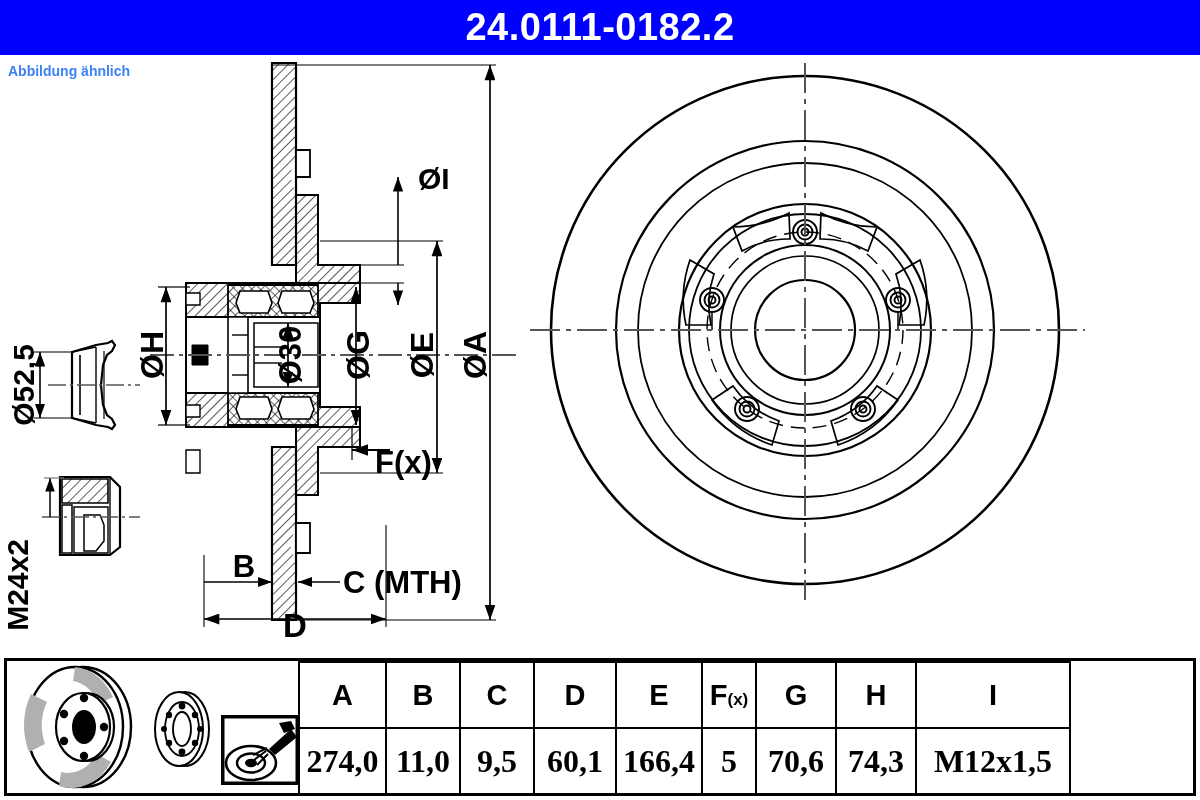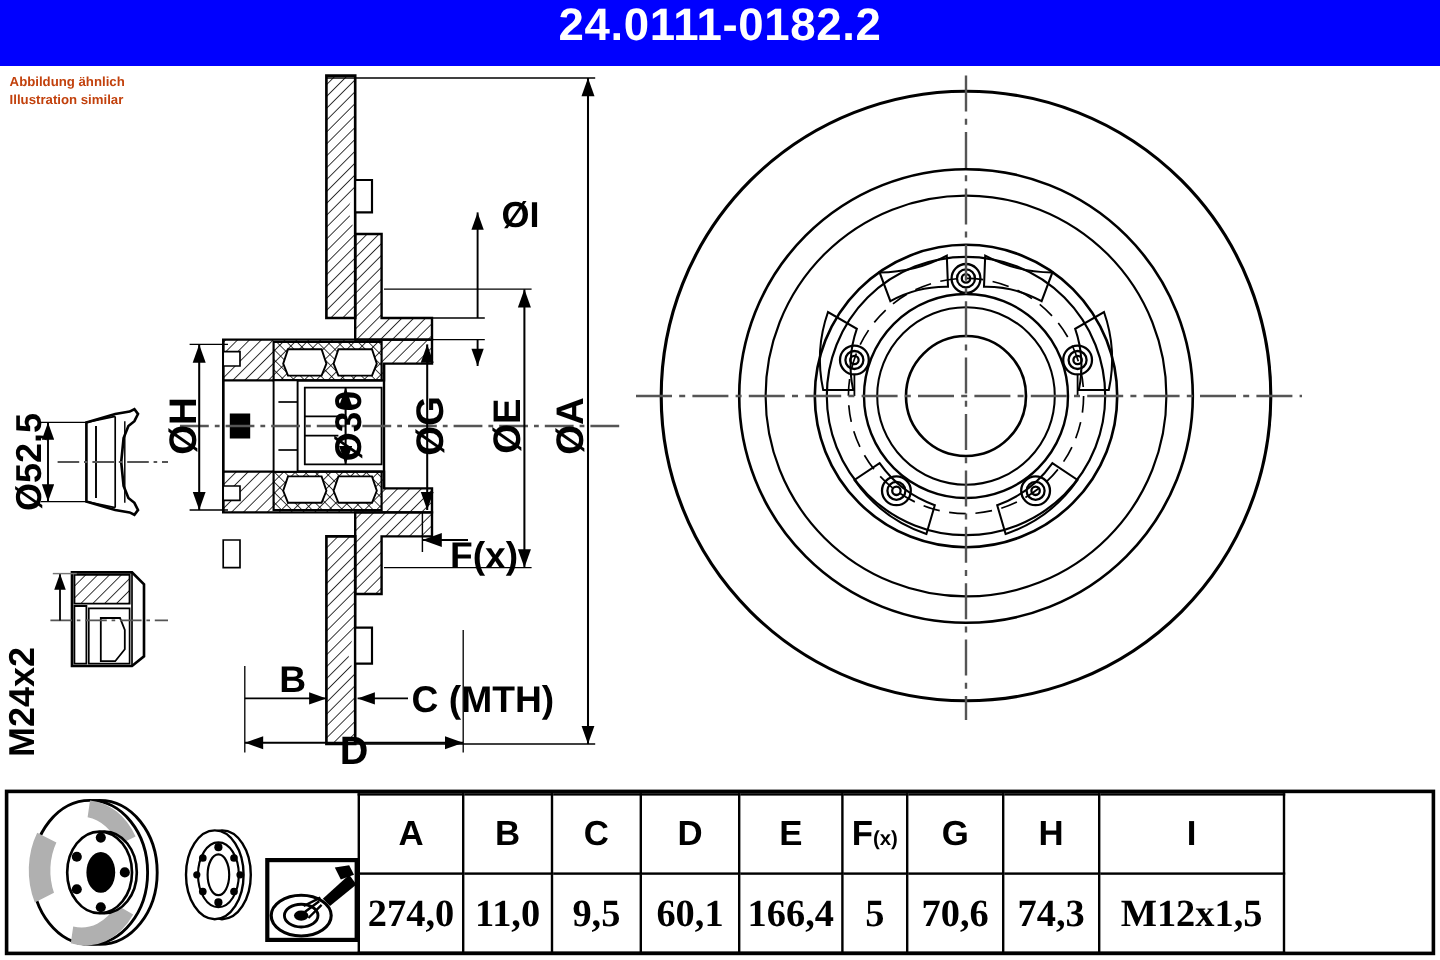--- a/index.html
+++ b/index.html
@@ -4,27 +4,27 @@
 <style>
   html,body{margin:0;padding:0;background:#fff;}
   body{width:1200px;height:800px;overflow:hidden;
        font-family:"Liberation Sans",sans-serif;}
   #root{position:relative;width:1200px;height:800px;background:#fff;}
 
   
   #header{position:absolute;left:0;top:0;width:1200px;height:55px;
           background:#0000ff;}
   #header .title{position:absolute;left:0;top:0;width:1200px;height:55px;
-          display:flex;align-items:flex-start;justify-content:center;gap:48px;
+          display:flex;align-items:center;justify-content:center;gap:48px;
           color:#ffffff;font-size:38px;font-weight:bold;letter-spacing:0.5px;
           font-family:"Liberation Sans",sans-serif;}
 
   
   #notes{position:absolute;left:8px;top:62px;width:230px;
-         font-size:11px;font-weight:bold;line-height:1.38;color:#c2410c;}
+         font-size:14px;font-weight:bold;line-height:1.38;color:#3b82f6;}
 
   
   #drawing{position:absolute;left:0;top:55px;width:1200px;height:600px;}
   #drawing svg{display:block;}
 
   
   #tablewrap{position:absolute;left:4px;top:658px;width:1192px;height:138px;
              border:3px solid #000;box-sizing:border-box;background:#fff;}
   #icons{position:absolute;left:0;top:0;width:288px;height:132px;}
   #icons svg{position:absolute;}
@@ -46,21 +46,20 @@
 <div id="root">
 
   <div id="header">
     <div class="title">
       <span>24.0111-0182.2</span>
     </div>
   </div>
 
   <div id="notes">
     <div>Abbildung ähnlich</div>
-    <div>Illustration similar</div>
   </div>
 
   <div id="drawing">
   <svg width="1200" height="600" viewBox="0 0 1200 600">
     <defs>
       <pattern id="hatch" patternUnits="userSpaceOnUse" width="7" height="7" patternTransform="rotate(45)">
         <line x1="0" y1="0" x2="0" y2="7" stroke="#000" stroke-width="1.3"></line>
       </pattern>
       <pattern id="hatch2" patternUnits="userSpaceOnUse" width="6" height="6" patternTransform="rotate(-45)">
         <line x1="0" y1="0" x2="0" y2="6" stroke="#000" stroke-width="1.2"></line>

